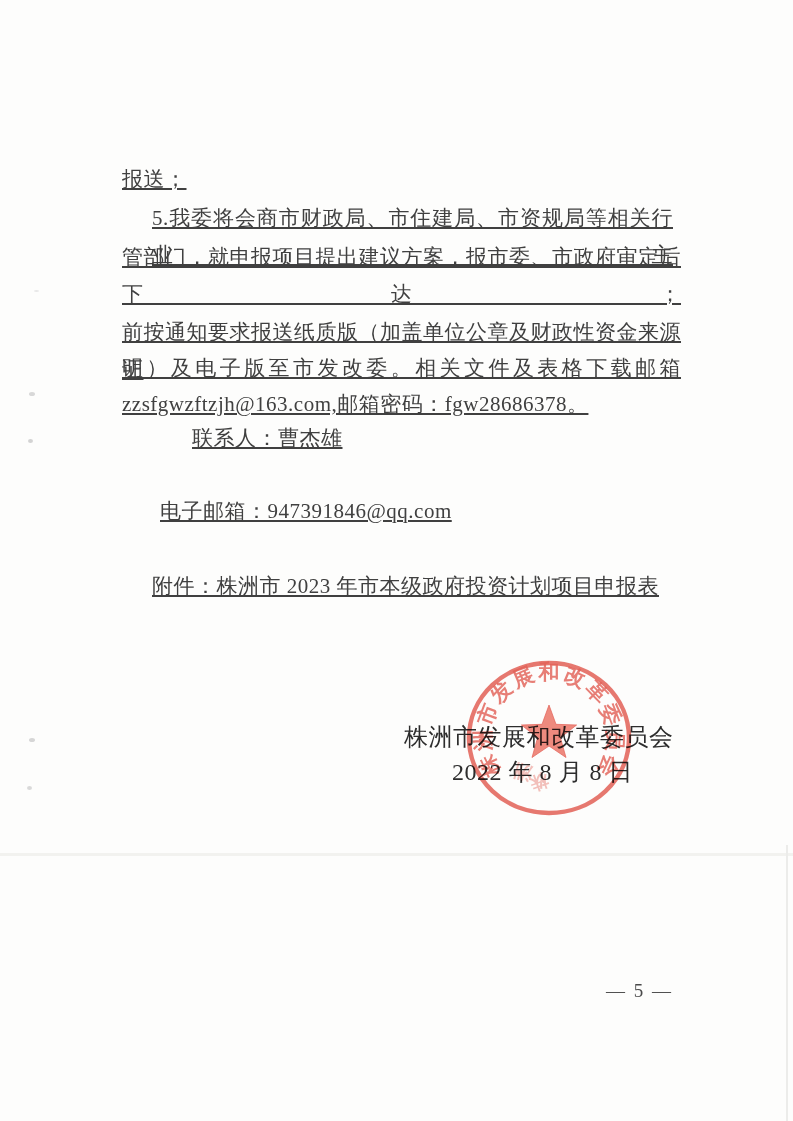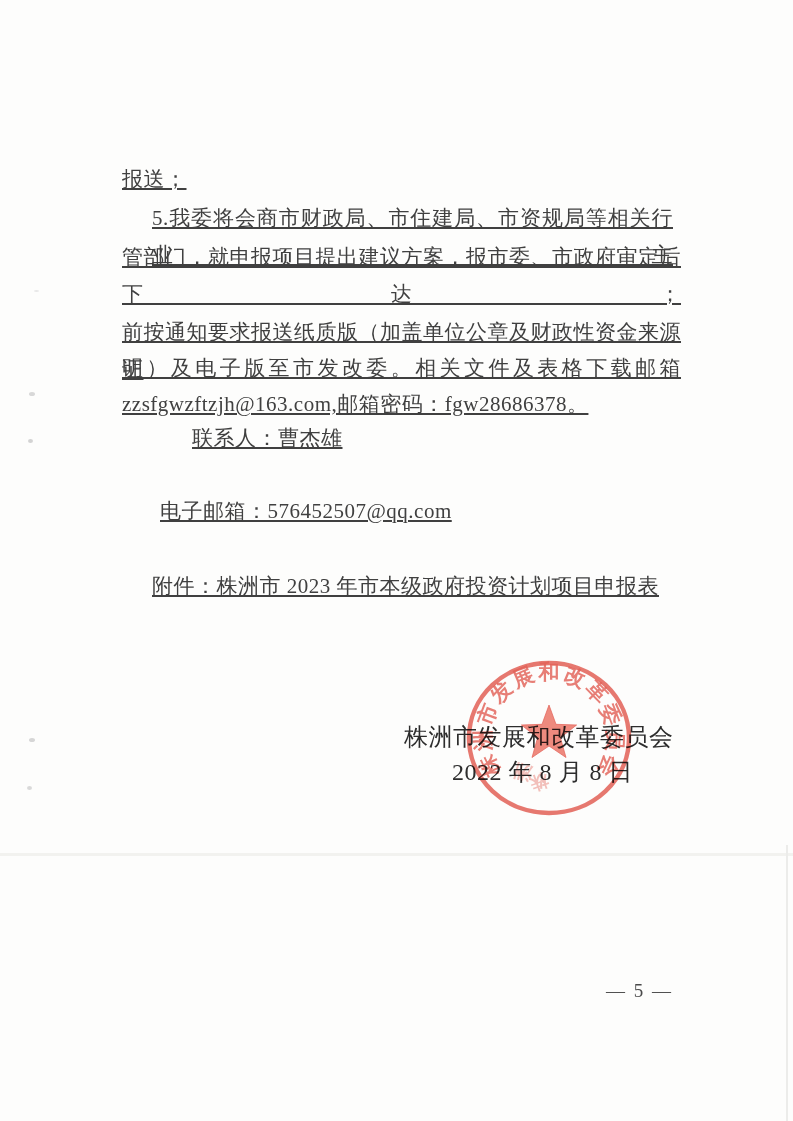--- a/index.html
+++ b/index.html
@@ -102,21 +102,21 @@
 
 <div class="page">
 
   <div class="doc-line" style="left:122px;top:161px;">报送；</div>
   <div class="doc-line justify" style="left:152px;top:200px;width:521px;">5.我委将会商市财政局、市住建局、市资规局等相关行业主</div>
   <div class="doc-line justify" style="left:122px;top:239px;width:559px;">管部门，就申报项目提出建议方案，报市委、市政府审定后下达；</div>
   <div class="doc-line justify" style="left:122px;top:350px;width:559px;">明）及电子版至市发改委。相关文件及表格下载邮箱</div>
   <div class="doc-line justify" style="left:122px;top:314px;width:559px;">前按通知要求报送纸质版（加盖单位公章及财政性资金来源证</div>
   <div class="doc-line" style="left:122px;top:386px;">zzsfgwzftzjh@163.com,邮箱密码：fgw28686378。</div>
   <div class="doc-line" style="left:160px;top:420px;margin-left:32px;">联系人：曹杰雄</div>
-  <div class="doc-line" style="left:160px;top:493px;">电子邮箱：576452507@qq.com</div>
+  <div class="doc-line" style="left:160px;top:493px;">电子邮箱：947391846@qq.com</div>
   <div class="doc-line" style="left:152px;top:568px;">附件：株洲市 2023 年市本级政府投资计划项目申报表</div>
 
   <div class="sig-line justify" style="left:404px;top:719px;width:230px;">株洲市发展和改革委员会</div>
   <div class="sig-line" style="left:452px;top:754px;font-family:Liberation Serif, serif;">2022 年 8 月 8 日</div>
 
   <div class="seal-wrap">
     <svg width="168" height="168" viewBox="0 0 168 168">
       <ellipse class="seal-ring" cx="84" cy="84" rx="80" ry="75"></ellipse>
       <polygon class="seal-star" points="84,51 91,70.3 111.6,71 95.4,83.7 101,103.5 84,92 67,103.5 72.6,83.7 56.4,71 77,70.3"></polygon>
       <g id="seal-text-group">

